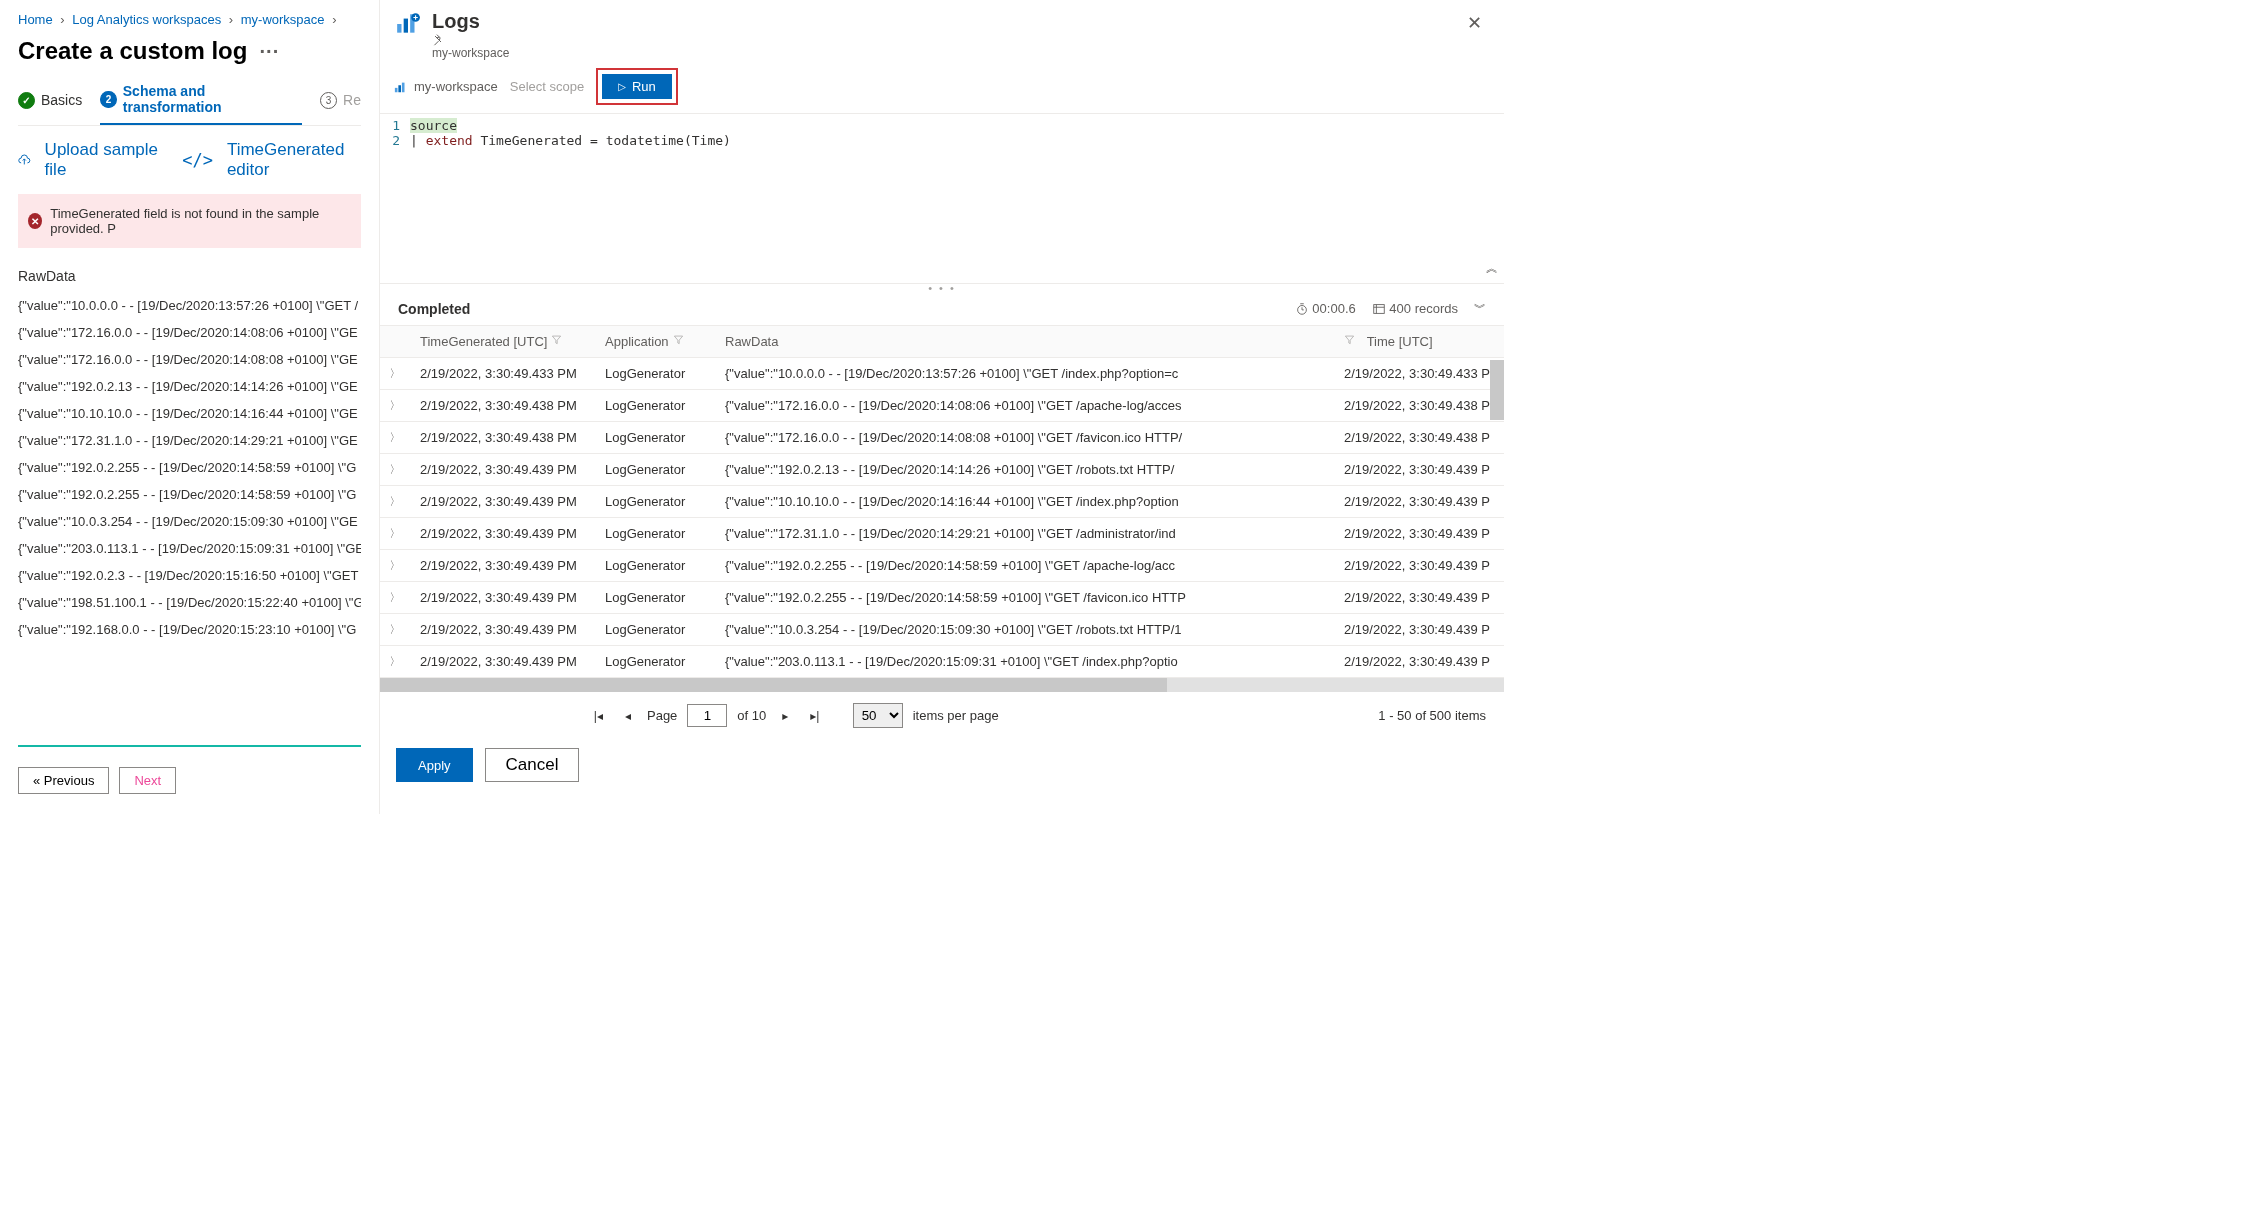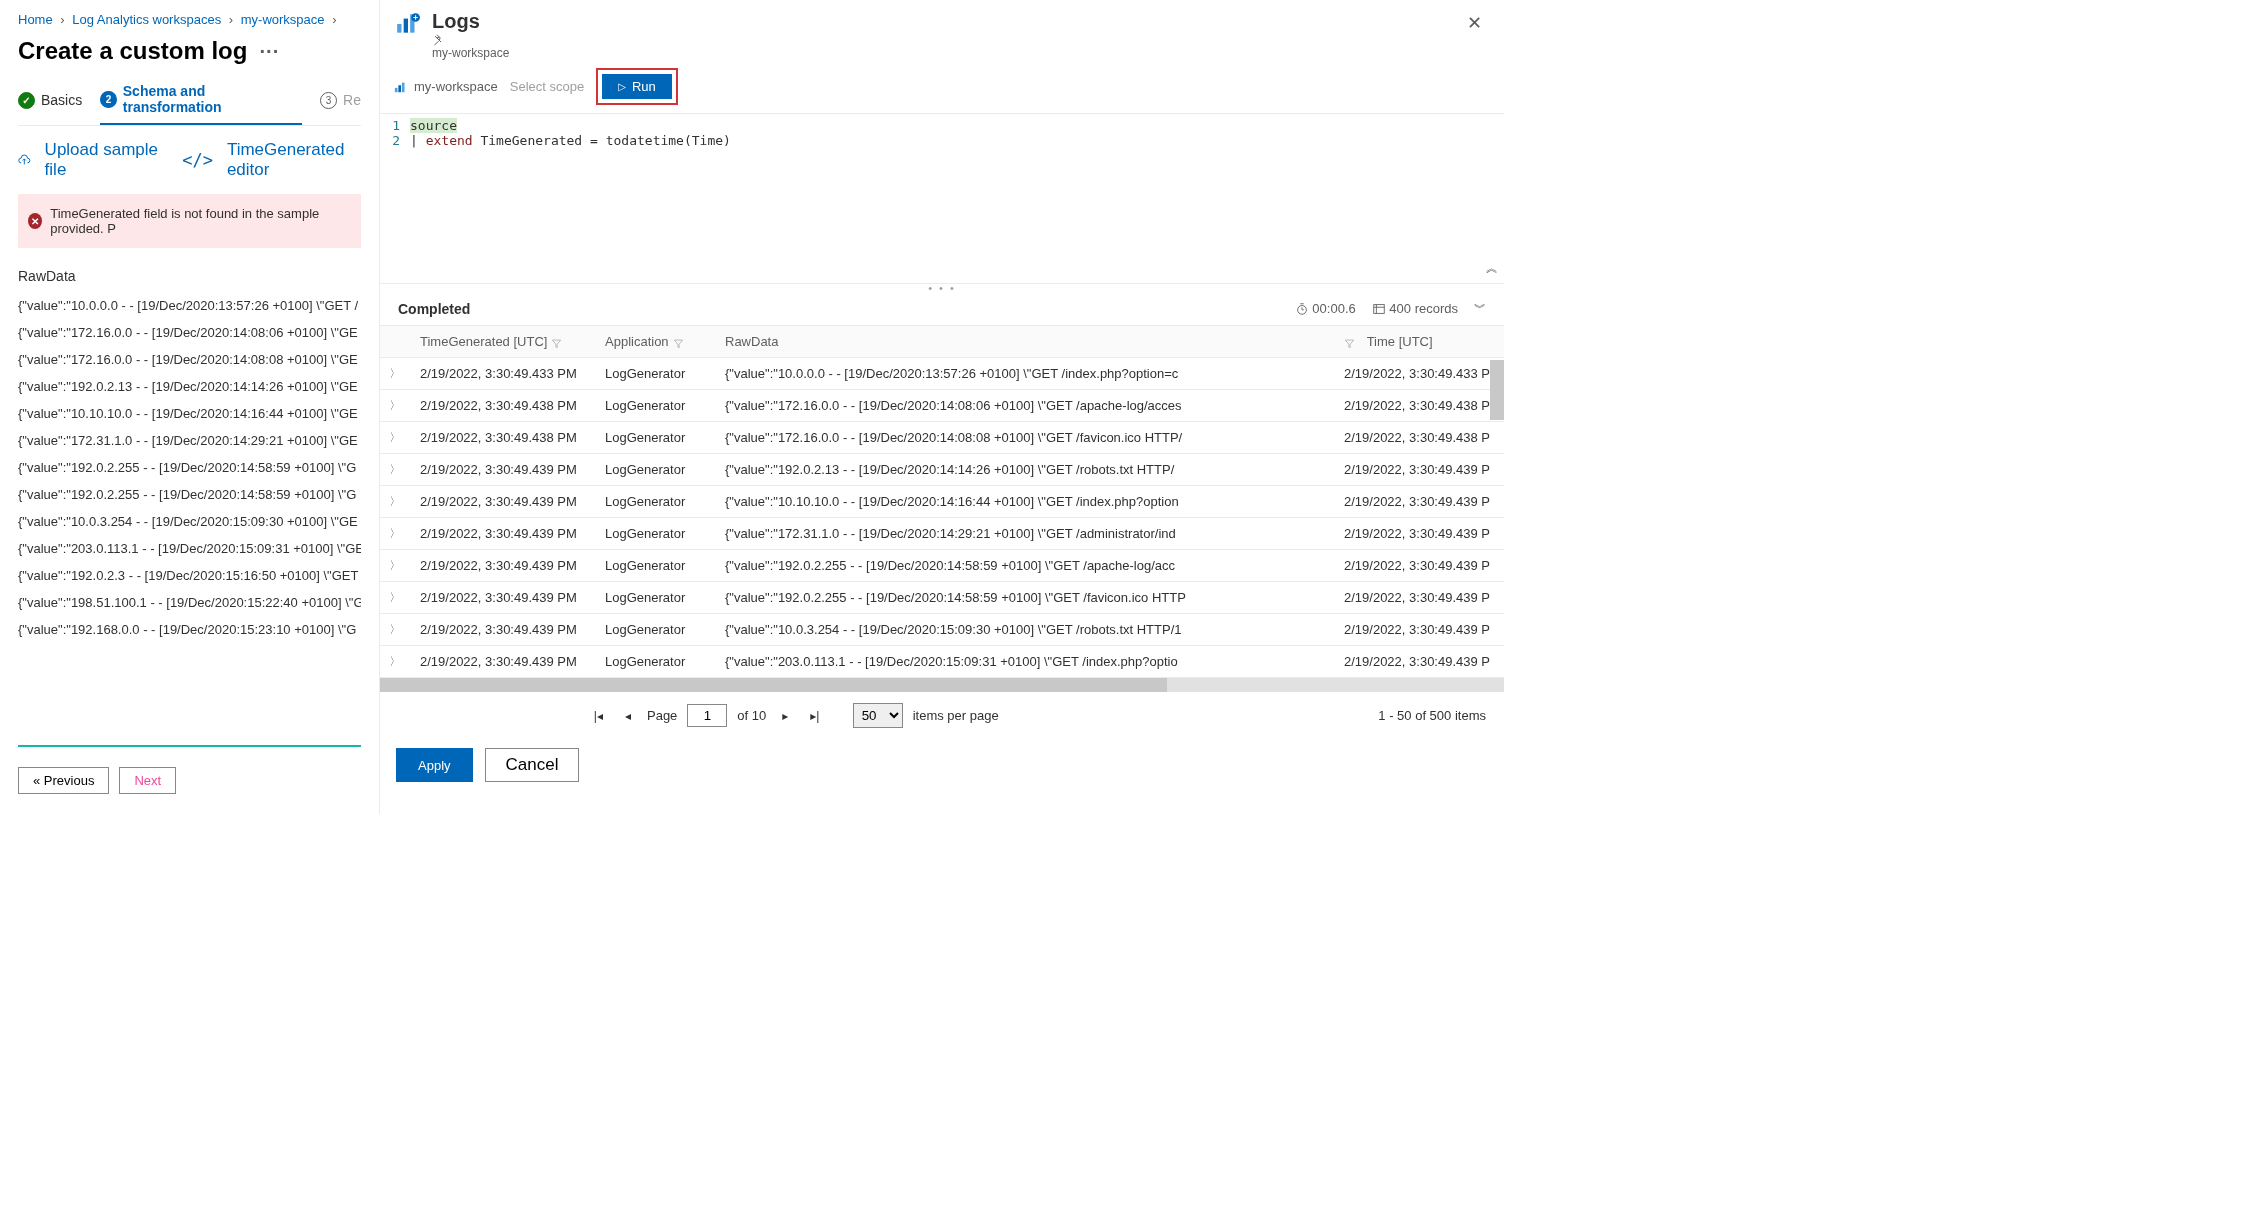--- a/index.html
+++ b/index.html
@@ -48,21 +48,21 @@
   .kw { color:#7f1d1d; }
   .hlw { background:#d6ecd0; }
   .drag-dots { text-align:center; color:#a19f9d; letter-spacing:2px; font-size:11px; padding:0; line-height:8px;}
   .results-hdr { display:flex; align-items:center; padding:8px 18px; font-size:14px; }
   .results-hdr .status { font-weight:600; }
   .results-meta { margin-left:auto; display:flex; align-items:center; gap:16px; color:#605e5c; font-size:13px;}
   .results-meta .ic { display:inline-flex; vertical-align:middle;}
   .table { font-size:13px; overflow:hidden; border-top:1px solid #edebe9; }
   .thead { display:flex; border-bottom:1px solid #edebe9; background:#fafafa; color:#605e5c;}
   .th, .td { padding:8px 10px; white-space:nowrap; overflow:hidden;}
-  .th { display:flex; align-items:flex-end; gap:4px;}
+  .th { display:flex; align-items:flex-start; gap:4px;}
   .col-exp { width:30px; }
   .col-time { width:185px; }
   .col-app { width:120px; }
   .col-raw { flex:1; min-width:0; }
   .col-time2 { width:170px; text-align:left;}
   .tbody .tr { display:flex; border-bottom:1px solid #edebe9; align-items:center;}
   .exp-ic { color:#605e5c; cursor:pointer; font-size:11px; width:30px; text-align:center;}
   .scroll-x { height:14px; background:#e1e1e1; position:relative;}
   .scroll-x .thumb { position:absolute; left:0; width:70%; top:0; bottom:0; background:#c8c8c8;}
   .scroll-y { position:absolute; right:0; top:360px; bottom:110px; width:14px; background:transparent;}

